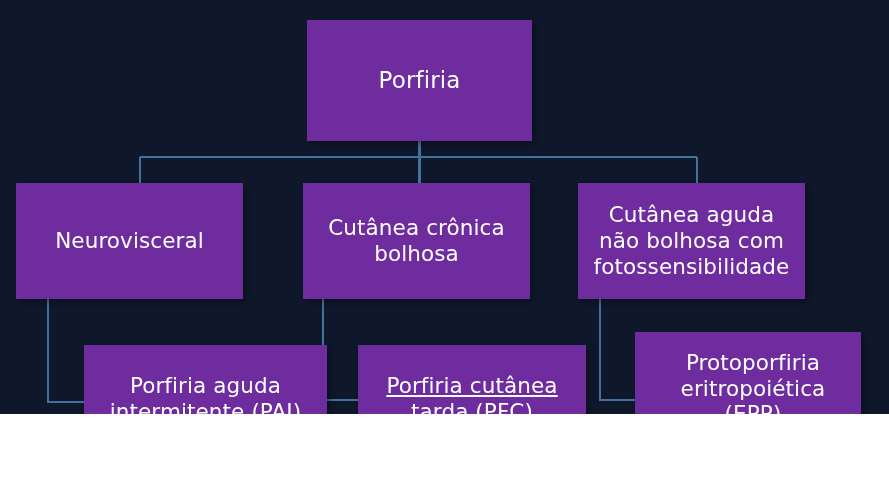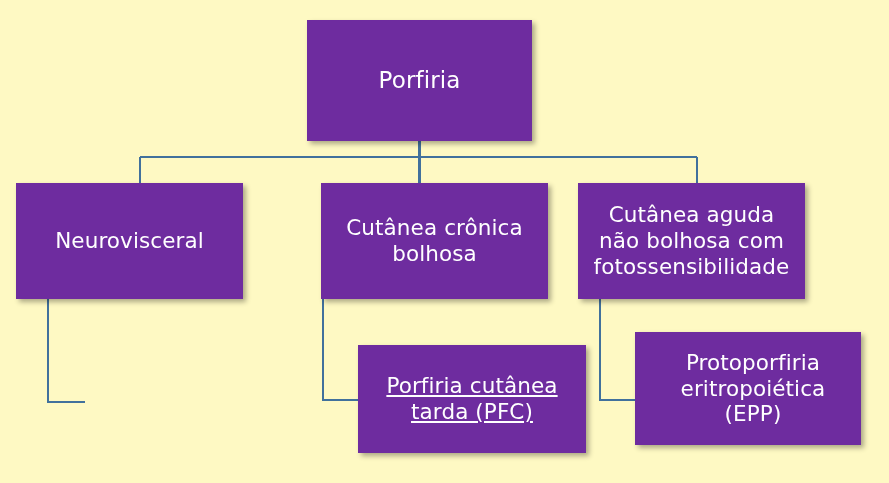--- a/index.html
+++ b/index.html
@@ -7,22 +7,22 @@
     margin: 0;
     padding: 0;
     background: #ffffff;
   }
   body {
     font-family: "DejaVu Sans", "Liberation Sans", sans-serif;
   }
   #diagram-canvas {
     position: relative;
     width: 889px;
-    height: 483px;
-    background: #fef9c3;
+    height: 414px;
+    background: #0f172a;
     overflow: hidden;
   }
   
   #connector-layer {
     position: absolute;
     left: 0;
     top: 0;
     width: 889px;
     height: 483px;
     z-index: 1;
@@ -74,31 +74,35 @@
   </svg>
 
   <div class="node level-1" style="left:307px; top:20px; width:225px; height:121px;">
     <span class="node-label">Porfiria</span>
   </div>
 
   <div class="node level-2" style="left:16px; top:183px; width:227px; height:116px;">
     <span class="node-label">Neurovisceral</span>
   </div>
 
-  <div class="node level-2" style="left:303px; top:183px; width:227px; height:116px;margin-left:18px;">
+  <div class="node level-2" style="left:303px; top:183px; width:227px; height:116px;">
     <span class="node-label">Cutânea crônica
 bolhosa</span>
   </div>
 
   <div class="node level-2" style="left:578px; top:183px; width:227px; height:116px;">
     <span class="node-label">Cutânea aguda
 não bolhosa com
 fotossensibilidade</span>
   </div>
 
+  <div class="node level-3" style="left:84px; top:345px; width:243px; height:108px;">
+    <span class="node-label">Porfiria aguda
+intermitente (PAI)</span>
+  </div>
 
   <div class="node level-3" style="left:358px; top:345px; width:228px; height:108px;text-decoration:underline;">
     <span class="node-label">Porfiria cutânea
 tarda (PFC)</span>
   </div>
 
   <div class="node level-3" style="left:635px; top:332px; width:226px; height:113px;padding-left:16px;">
     <span class="node-label">Protoporfiria
 eritropoiética
 (EPP)</span>

